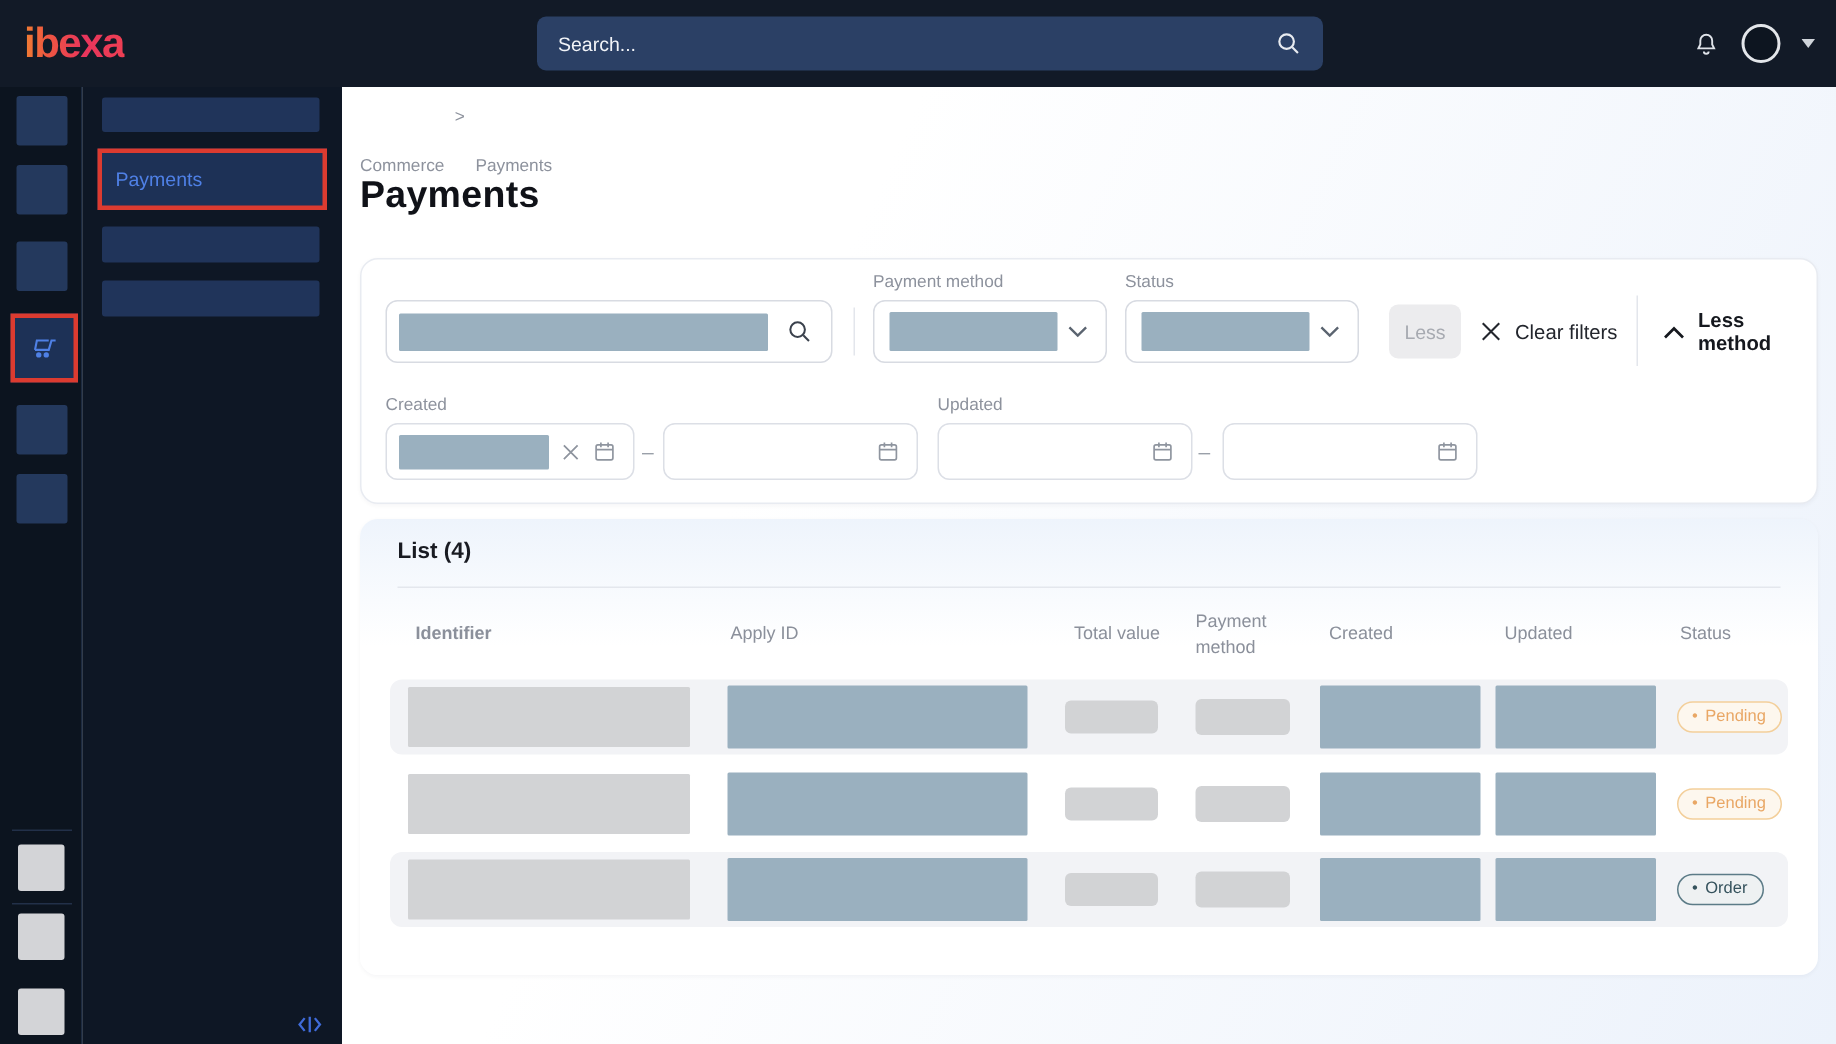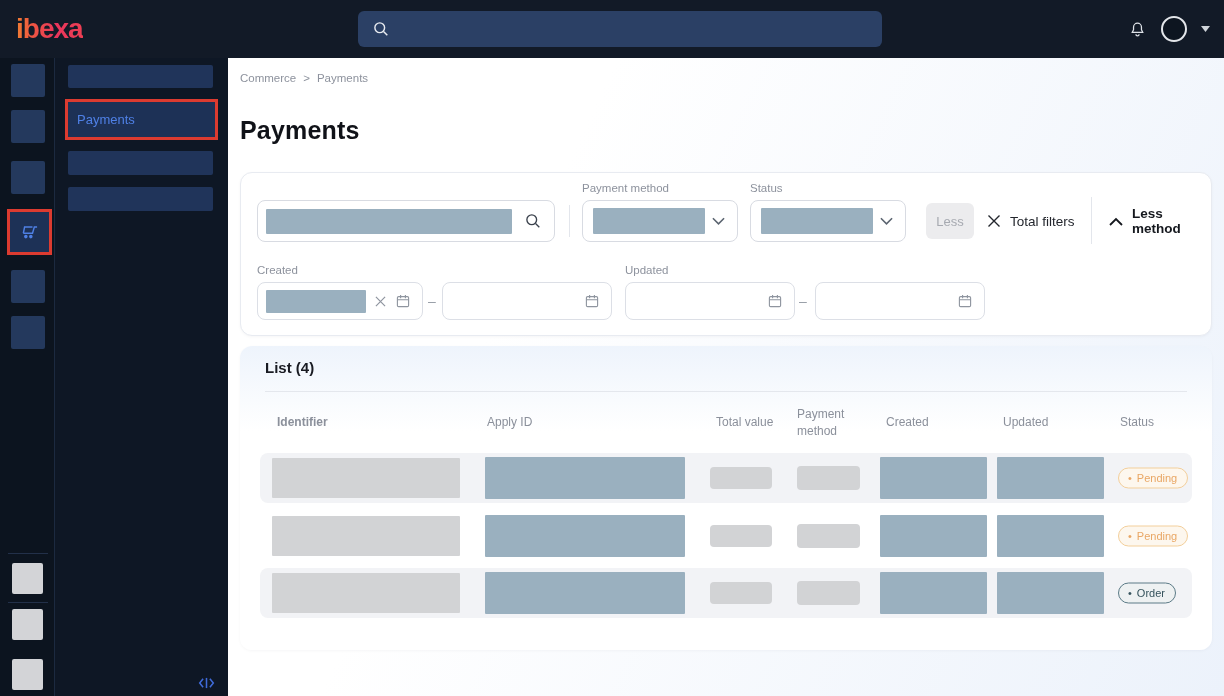--- a/index.html
+++ b/index.html
@@ -39,21 +39,21 @@
   .sb1{top:7px;} .sb3{top:93px; height:24px;} .sb4{top:129px; height:24px;}
   .subnav-active { position:absolute; left:10px; top:41px; width:153px; height:41px; border:3px solid #dc3b30;
                    background:#1d3156; display:flex; align-items:center; padding-left:9px; cursor:pointer; }
   .subnav-active span { color:#4f80e6; font-size:13px; }
   .collapse-ic { position:absolute; right:13px; top:618px; color:#3f6bd9; cursor:pointer; }
 
   
   .main { position:absolute; left:228px; top:58px; width:996px; height:638px;
           background:linear-gradient(115deg,#ffffff 30%,#ecf2fb 100%); }
   .breadcrumb { position:absolute; left:12px; top:14px; font-size:11.5px; color:#8d929d; display:flex; gap:7px; }
-  .breadcrumb .crumb { cursor:pointer; }
+  .breadcrumb .crumb { cursor:pointer;margin-top:33px; }
   .page-title { position:absolute; left:12px; top:58px; font-size:25px; font-weight:800; color:#101218; letter-spacing:.2px; }
 
   .panel { position:absolute; left:12px; width:972px; background:#fff; border:1px solid #e8ebf1; border-radius:12px;
            box-shadow:0 1px 3px rgba(20,30,60,.04); }
   .filters-panel { top:114px; height:164px; }
   .list-panel { top:288px; height:304px; background:linear-gradient(180deg,#eef4fc 0%,#ffffff 28%); border:none; }
 
   
   .search-box { position:absolute; left:16px; top:27px; width:298px; height:42px; border:1px solid #d8dbe2; border-radius:8px;
                 display:flex; align-items:center; padding:0 12px 0 8px; cursor:text; }
@@ -114,20 +114,21 @@
   svg { display:block; }
 </style>
 </head>
 <body>
 
 <div class="app">
 
   <header class="topbar">
     <div class="logo">ibexa</div>
     <div class="searchbar">
+      <input placeholder="Search..." style="">
       <span class="icon">
         <svg width="18" height="18" viewBox="0 0 20 20" fill="none" stroke="#e8ebf0" stroke-width="1.6">
           <circle cx="8.6" cy="8.6" r="5.4"></circle>
             <path d="M12.8 12.8 L17 17"></path>
           </svg>
       </span>
     </div>
     <div class="topbar-right">
       <span class="icon bell-ic">
         <svg width="19" height="19" viewBox="0 0 24 24" fill="none" stroke="currentColor" stroke-width="1.6">
@@ -224,21 +225,21 @@
       </div>
 
       <button class="apply-btn">Less</button>
 
       <div class="clear-btn">
         <span class="icon">
           <svg width="14" height="14" viewBox="0 0 14 14" fill="none" stroke="currentColor" stroke-width="1.4">
             <path d="M1.5 1.5l11 11M12.5 1.5l-11 11"></path>
             </svg>
         </span>
-        <span>Total filters</span>
+        <span>Clear filters</span>
       </div>
 
       <div class="vdiv vd2"></div>
 
       <div class="less-btn">
         <span class="icon">
           <svg width="14" height="9" viewBox="0 0 14 9" fill="none" stroke="currentColor" stroke-width="1.8">
               <path d="M1 8l6-6 6 6"></path>
             </svg>
         </span>

